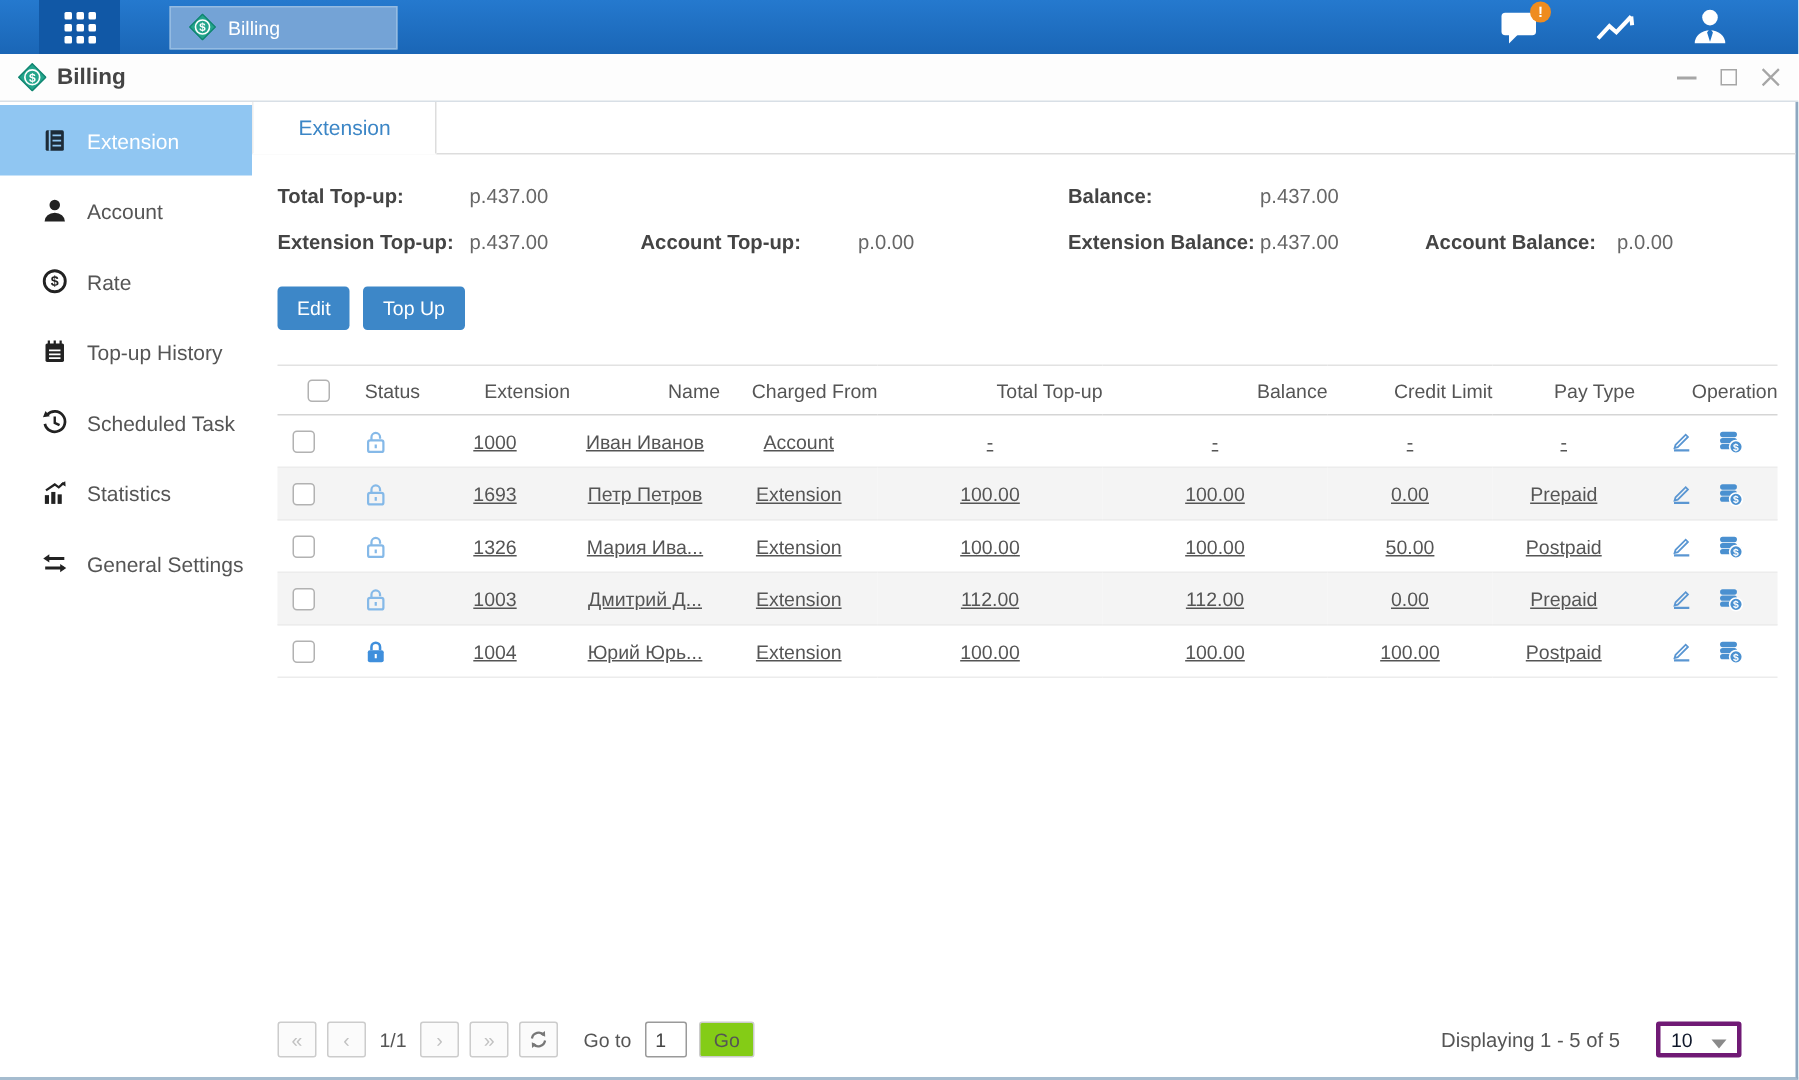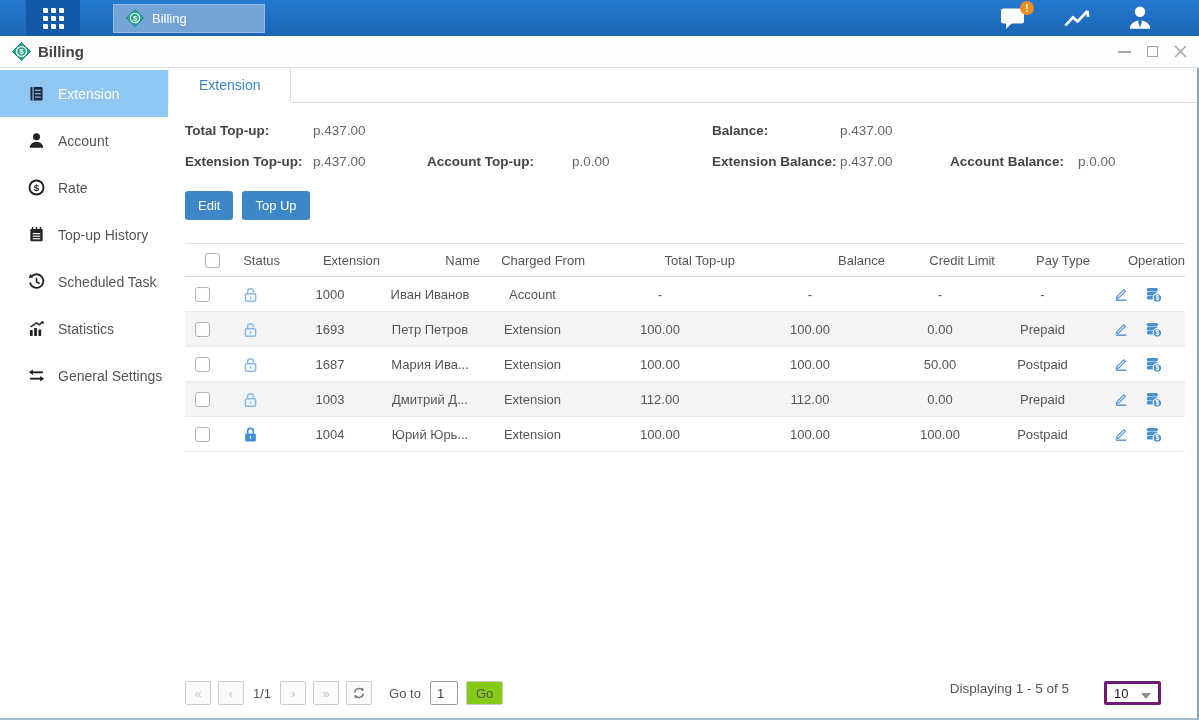--- a/index.html
+++ b/index.html
@@ -70,21 +70,21 @@
   
   table.grid { border-collapse:collapse; width:1000px; margin-top:23px;
     table-layout:fixed; font-size:13px; color:#555; flex:none; }
   table.grid col.c-check{width:35px} table.grid col.c-status{width:60px}
   table.grid col.c-ext{width:100px}  table.grid col.c-name{width:100px}
   table.grid col.c-from{width:105px} table.grid col.c-topup{width:150px}
   table.grid col.c-bal{width:150px}  table.grid col.c-credit{width:110px}
   table.grid col.c-pay{width:95px}   table.grid col.c-op{width:95px}
   table.grid th { font-weight:normal; color:#555; border-top:1px solid #e2e2e2;
     border-bottom:1px solid #d5d5d5; height:33px; text-align:right; }
-  table.grid td { height:35px; text-align:center; border-bottom:1px solid #ececec; }
+  table.grid td { height:35px; text-align:center; border-bottom:1px solid #ececec;text-decoration:underline; }
   table.grid tr.alt td { background:#f4f4f4; }
   .checkbox { width:15px; height:15px; border:1px solid #b2b2b2; border-radius:3px;
     background:#fff; display:inline-block; vertical-align:middle; cursor:pointer; }
   .lockwrap svg { vertical-align:middle; }
   .lockwrap .lk-closed, .lockwrap.locked .lk-open { display:none; }
   .lockwrap.locked .lk-closed { display:inline; }
   .op-icons { display:flex; justify-content:center; gap:16px; align-items:center; }
   .op-icons span { cursor:pointer; display:flex; }
 
   .spacer { flex:1; }
@@ -97,21 +97,21 @@
     font-size:13px; color:#555; cursor:pointer; margin-right:7px; }
   .pg-btn.disabled { color:#c2c2c2; cursor:default; }
   .pg-info { font-size:13px; color:#555; margin:0 9px 0 2px; }
   .goto-lbl { font-size:13px; color:#555; margin:0 9px 0 10px; }
   .goto-input { width:28px; height:24px; border:1px solid #9a9a9a; border-radius:2px;
     font-size:13px; color:#444; text-align:left; padding-left:6px;
     font-family:"Liberation Sans",sans-serif; }
   .go-btn { height:24px; border:1px solid #ccc; border-radius:2px; background:#84cc16;
     font-size:13px; color:#555; padding:0 9px; margin-left:8px; cursor:pointer;
     font-family:"Liberation Sans",sans-serif; }
-  .footer-right { margin-left:auto; display:flex; gap:11px; }
+  .footer-right { margin-left:auto; display:flex; align-items:center; }
   .displaying { font-size:13.5px; color:#555; }
   .pagesize { width:57px; height:24px; border:3px solid #701a75; border-radius:2px;
     background:#fff; display:flex; align-items:center; padding:0 7px;
     font-size:13px; color:#0f172a; cursor:pointer; position:relative;margin-left:24px; }
   .pagesize .caret { position:absolute; right:7px; top:9px; width:0; height:0;
     border-left:5px solid transparent; border-right:5px solid transparent;
     border-top:6px solid #8a8a8a; }
 </style>
 </head>
 <body>
@@ -397,21 +397,21 @@
             <tr>
           <td><span class="checkbox"></span></td>
           <td><span class="lockwrap">
             <svg class="lk-open" width="17" height="17" viewBox="0 0 16 16">
                     <rect x="3.2" y="7.2" width="9.6" height="7.2" rx="1.3" fill="none" stroke="#85b9e8" stroke-width="1.4"></rect>
                     <path d="M5.3,7 V5.2 a2.7,2.7 0 0 1 5.4,0 V6.1" fill="none" stroke="#85b9e8" stroke-width="1.4"></path>
                     <line x1="8" y1="9.8" x2="8" y2="12" stroke="#85b9e8" stroke-width="1.4"></line>
                   </svg>
             
           </span></td>
-          <td class="cell-extension">1687</td>
+          <td class="cell-extension">1326</td>
           <td class="cell-name">Мария Ива...</td>
           <td class="cell-from">Extension</td>
           <td class="cell-topup">100.00</td>
           <td class="cell-balance">100.00</td>
           <td class="cell-credit">50.00</td>
           <td class="cell-pay">Postpaid</td>
           <td>
                 <div class="op-icons">
             <span>
               <svg width="16" height="16" viewBox="0 0 16 16">

